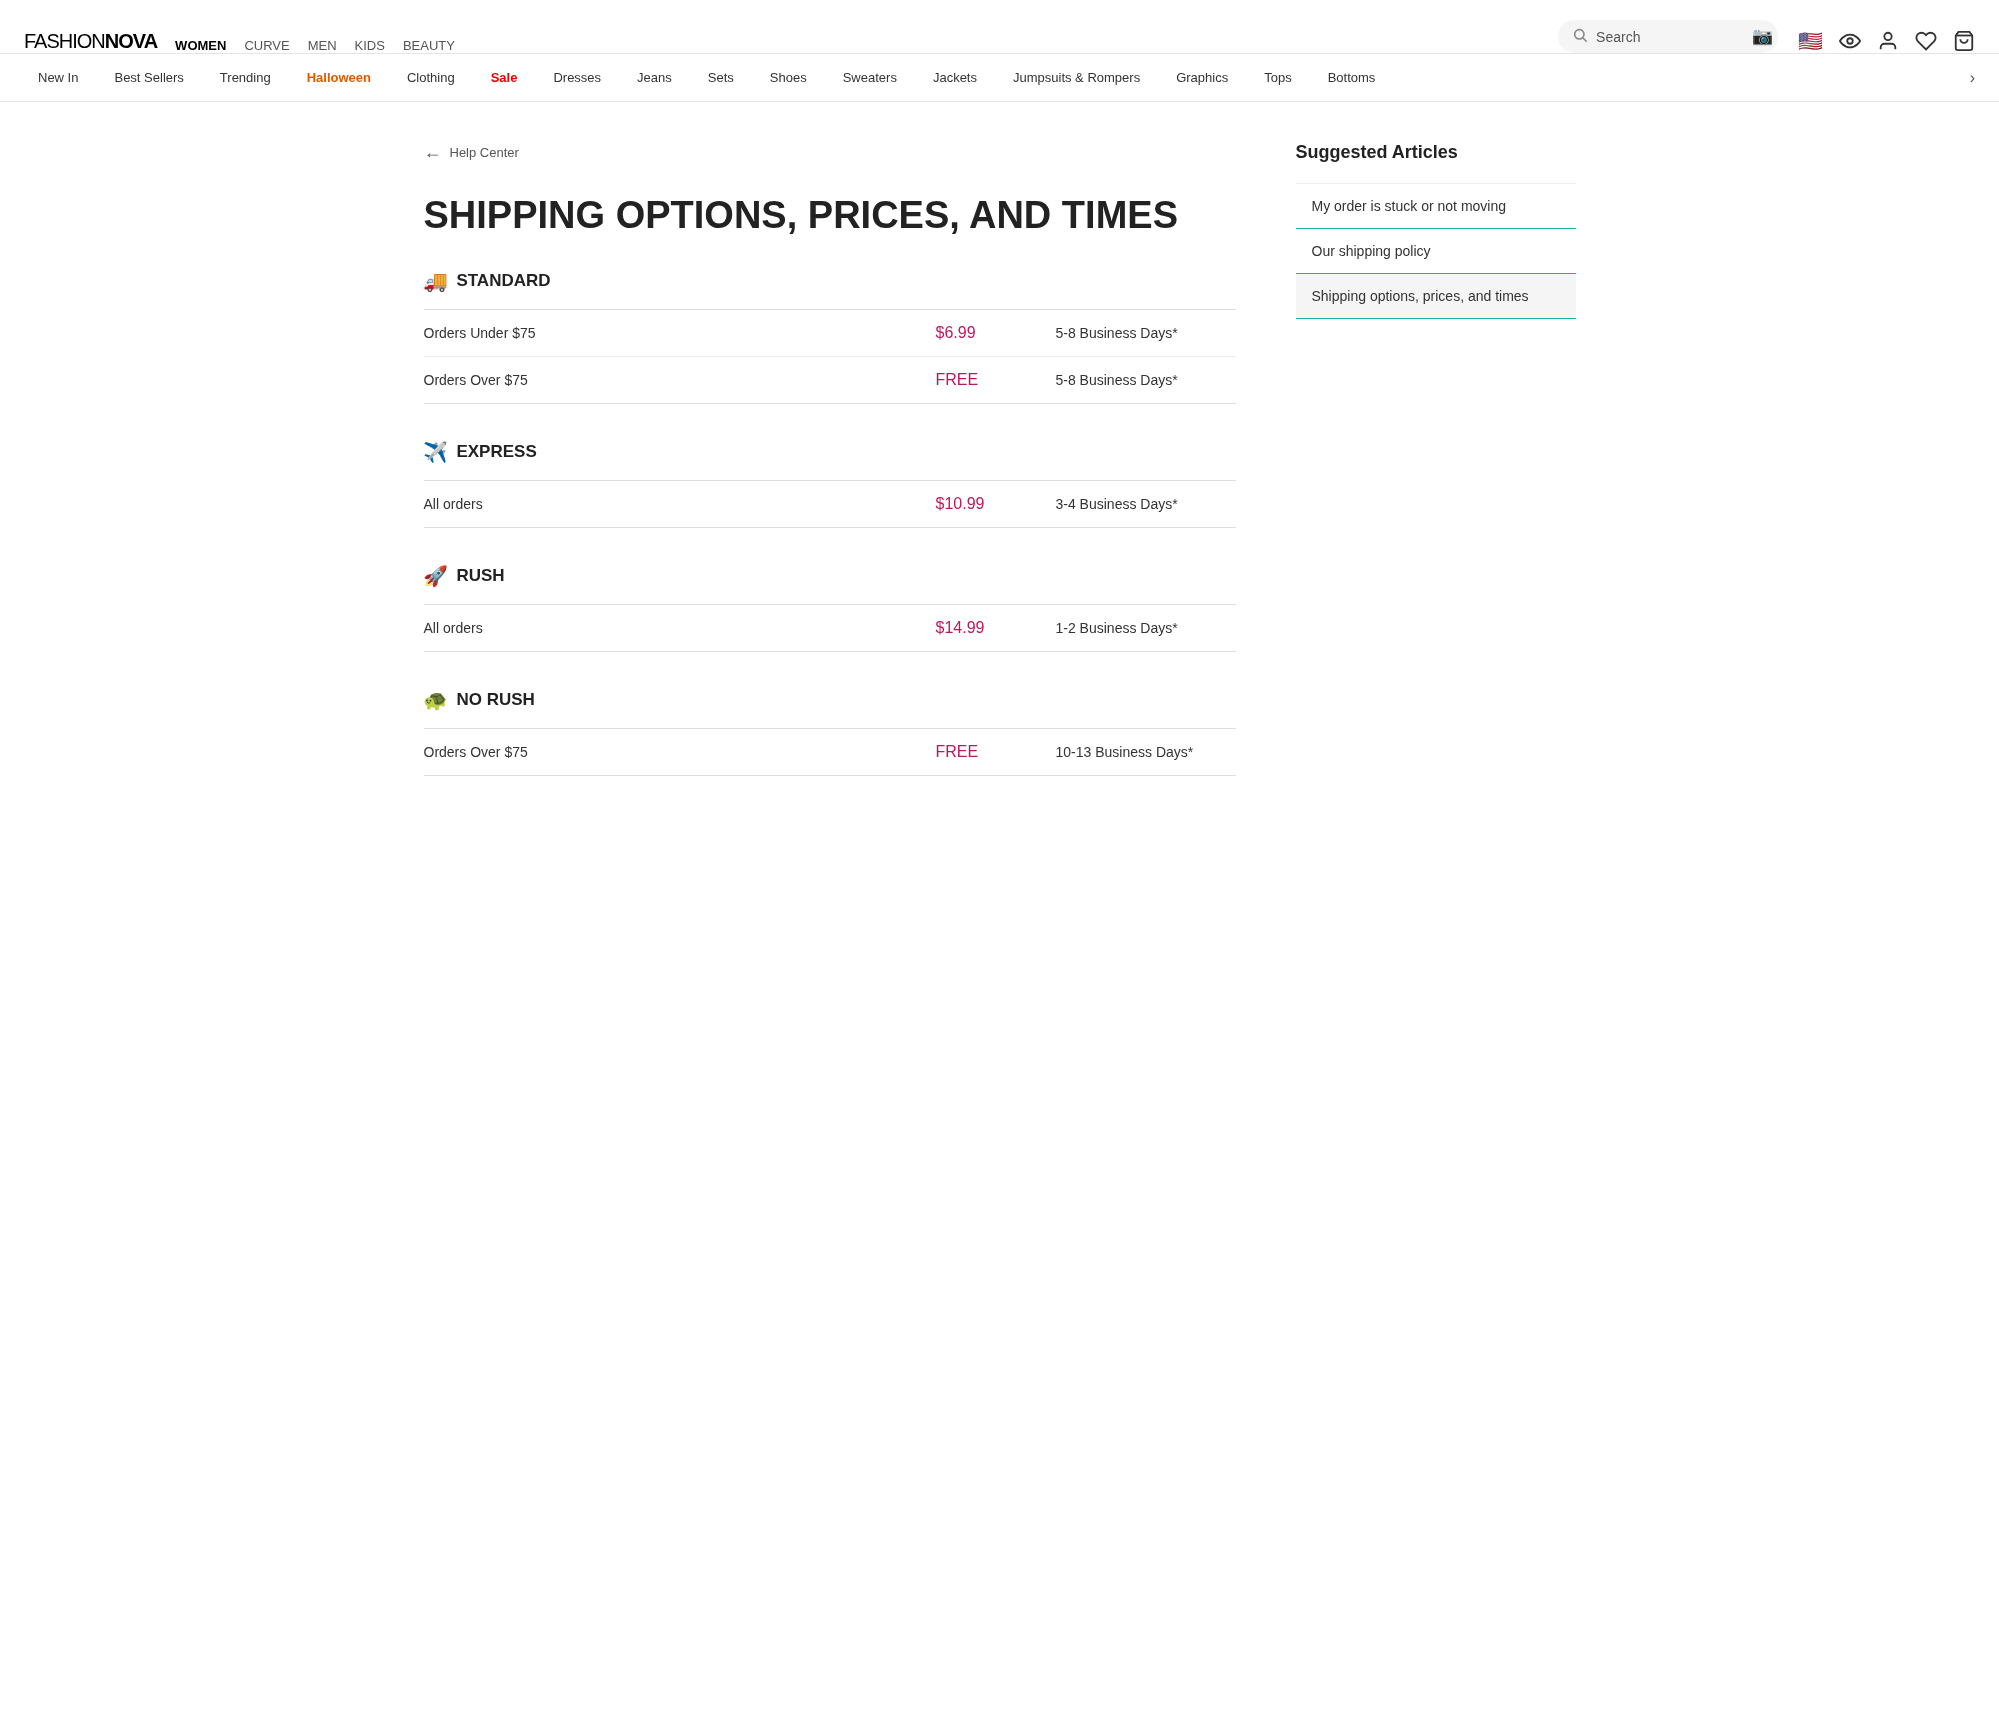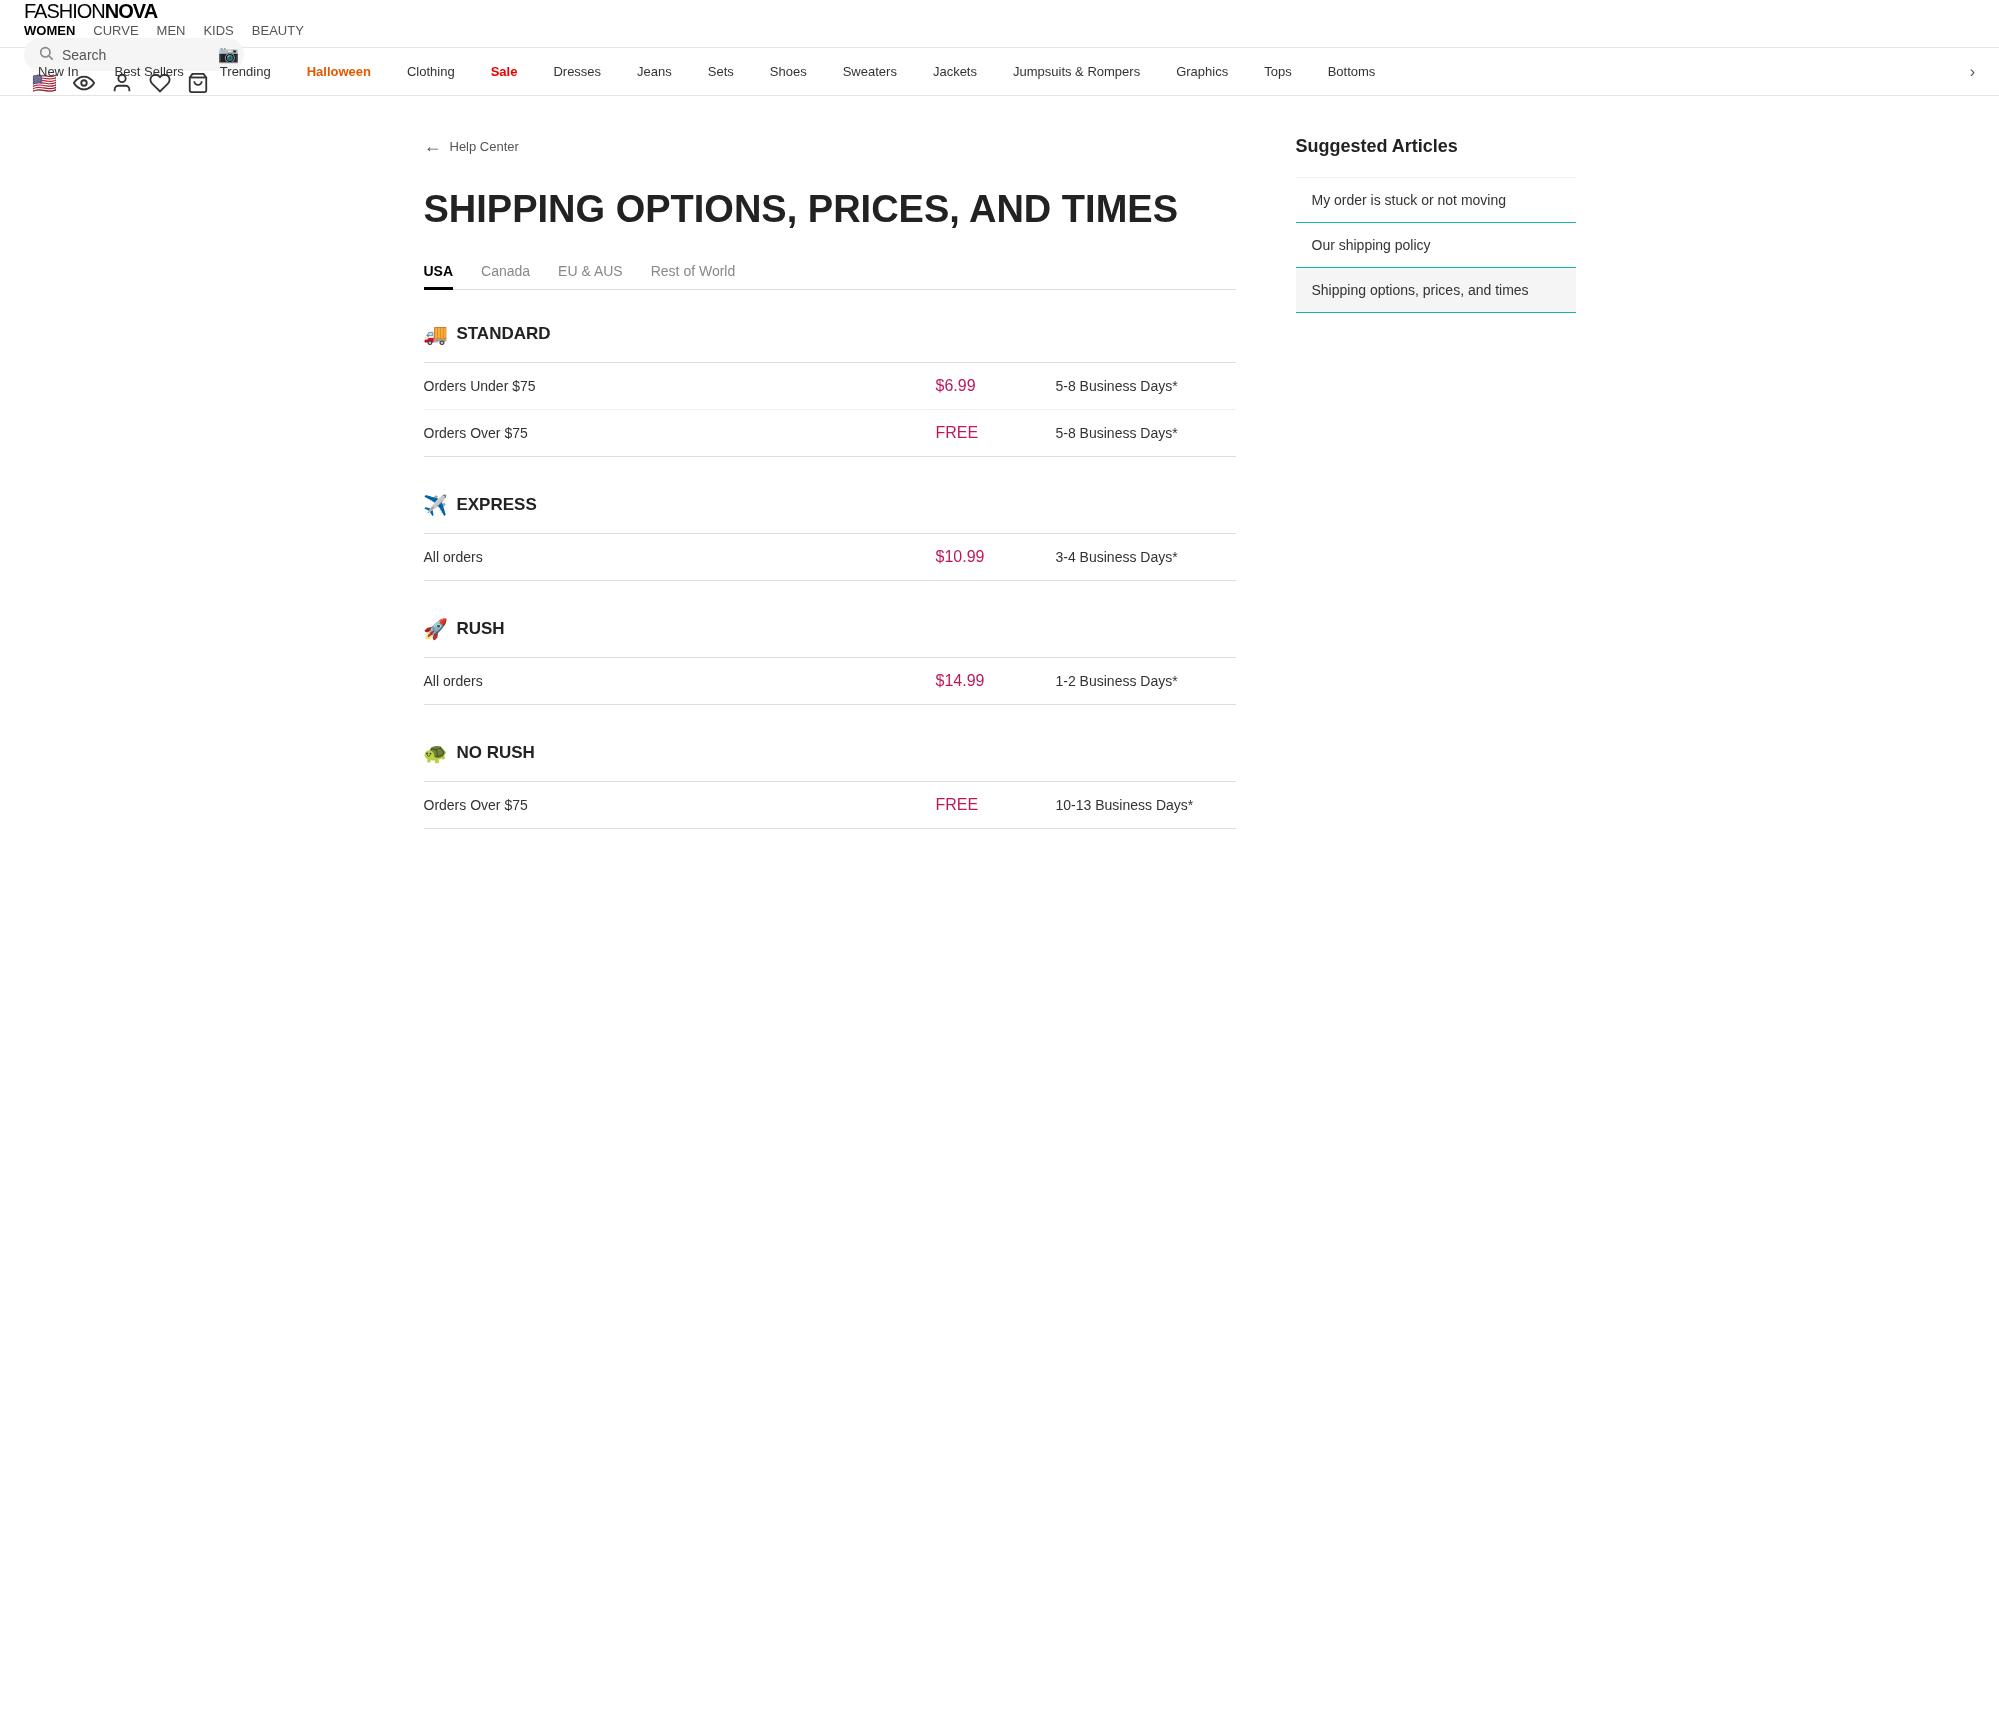--- a/index.html
+++ b/index.html
@@ -1,19 +1,19 @@
 <!DOCTYPE html>
 <html><head>
   <meta charset="utf-8">
   <style>
     * { margin: 0; padding: 0; box-sizing: border-box; }
     body { font-family: Arial, Helvetica, sans-serif; background: #fff; color: #222; font-size: 14px; }
 
     
-    .header { display: flex; align-items: flex-start; padding: 0 24px; height: 48px; border-bottom: 1px solid #e5e5e5; flex-direction: column; }
+    .header { display: flex; align-items: flex-end; padding: 0 24px; height: 54px; border-bottom: 1px solid #e5e5e5; }
     .logo { display: flex; align-items: center; font-size: 20px; font-weight: 900; letter-spacing: -1px; margin-right: 18px; text-decoration: none; color: #000; }
     .logo span.fashion { font-weight: 400; }
     .logo span.nova { font-weight: 900; }
     .top-nav { display: flex; align-items: center; gap: 18px; margin-right: auto; }
     .top-nav a { font-size: 13px; color: #555; text-decoration: none; font-weight: 500; }
     .top-nav a.active { color: #000; font-weight: 700; }
     .search-bar { display: flex; align-items: center; background: #f5f5f5; border-radius: 20px; padding: 6px 14px; width: 220px; margin-right: 12px; }
     .search-bar input { border: none; background: transparent; outline: none; font-size: 14px; width: 150px; color: #555; }
     .search-icon-svg { color: #888; margin-right: 8px; }
     .header-icons { display: flex; align-items: center; gap: 16px; margin-left: 8px; }
@@ -141,26 +141,20 @@
 
 <div class="page">
 
   <main class="main-content">
     <div class="breadcrumb">
       <span class="breadcrumb-arrow">←</span>
       <span>Help Center</span>
     </div>
     <h1 class="page-title">SHIPPING OPTIONS, PRICES, AND TIMES</h1>
 
-    <div class="tabs">
-      <span class="tab active">USA</span>
-      <span class="tab">Canada</span>
-      <span class="tab">EU &amp; AUS</span>
-      <span class="tab">Rest of World</span>
-    </div>
 
     <div class="shipping-section">
       <div class="section-title">
         <span class="section-emoji">🚚</span>
         <span>STANDARD</span>
       </div>
       <hr class="divider">
       <div class="shipping-row">
         <span class="col-desc">Orders Under $75</span>
         <span class="col-price">$6.99</span>

